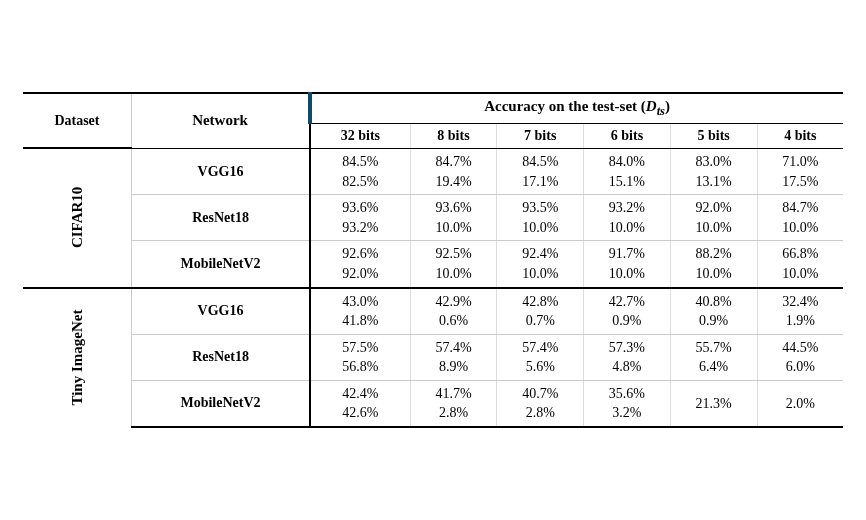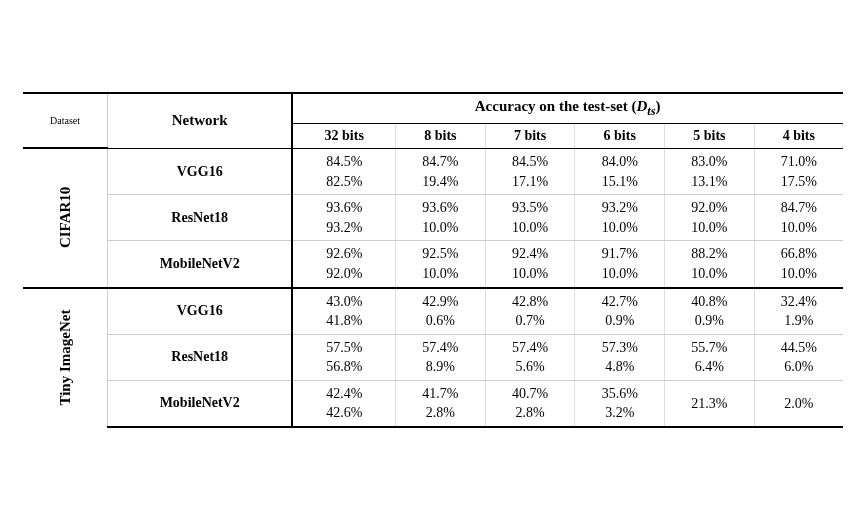--- a/index.html
+++ b/index.html
@@ -79,41 +79,41 @@
       border-right: 1px solid #ddd;
       border-bottom: 1.5px solid #000;
     }
 
     .col-header:last-child {
       border-right: none;
     }
 
     .span-header {
       border-bottom: 1.5px solid #000;
-      border-left: 2px solid #0c4a6e;
+      border-left: 4px solid #0c4a6e;
       padding-left: 7px;
     }
 
     .dataset-header {
       border-right: 1px solid #ccc;
     }
 
     .network-header {
       border-right: 1px solid #ccc;
       border-bottom: 1.5px solid #000;
     }
   </style>
 </head>
 <body>
 
 <div class="table-container">
   <table>
     <thead>
       <tr class="border-top-thick">
-        <th rowspan="2" class="dataset-header border-bottom-medium" style="border-right:1px solid #ccc; font-weight:normal; font-size:10px;">
+        <th rowspan="2" class="dataset-header border-bottom-medium" style="border-right:1px solid #ccc; font-weight:bold; font-size:14px;">
           <span>Dataset</span>
         </th>
         <th rowspan="2" class="network-header" style="font-weight:bold; font-size:15px; border-right:2px solid #000;">
           <span>Network</span>
         </th>
         <th colspan="6" class="span-header" style="font-weight:bold; font-size:15px;">
           Accuracy on the test-set (<i>D<sub>ts</sub></i>)
         </th>
       </tr>
       <tr>

